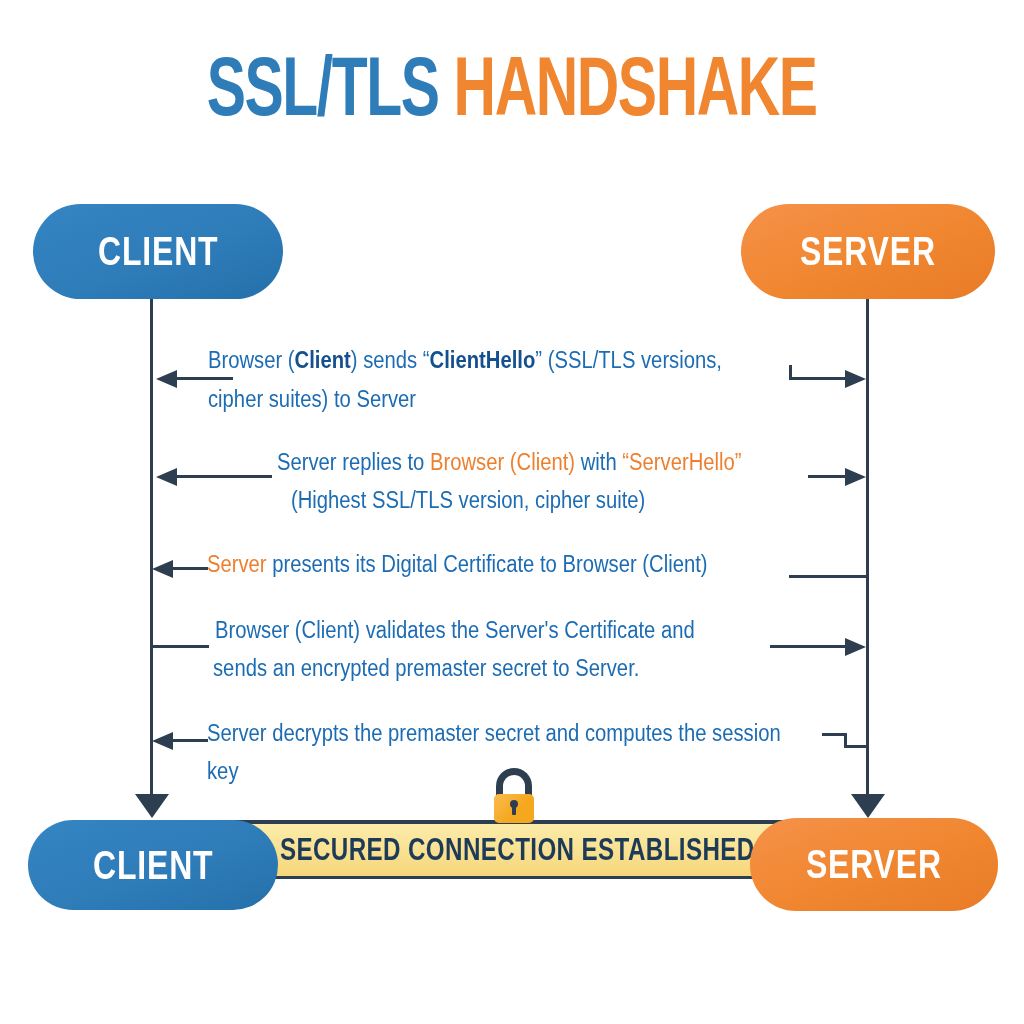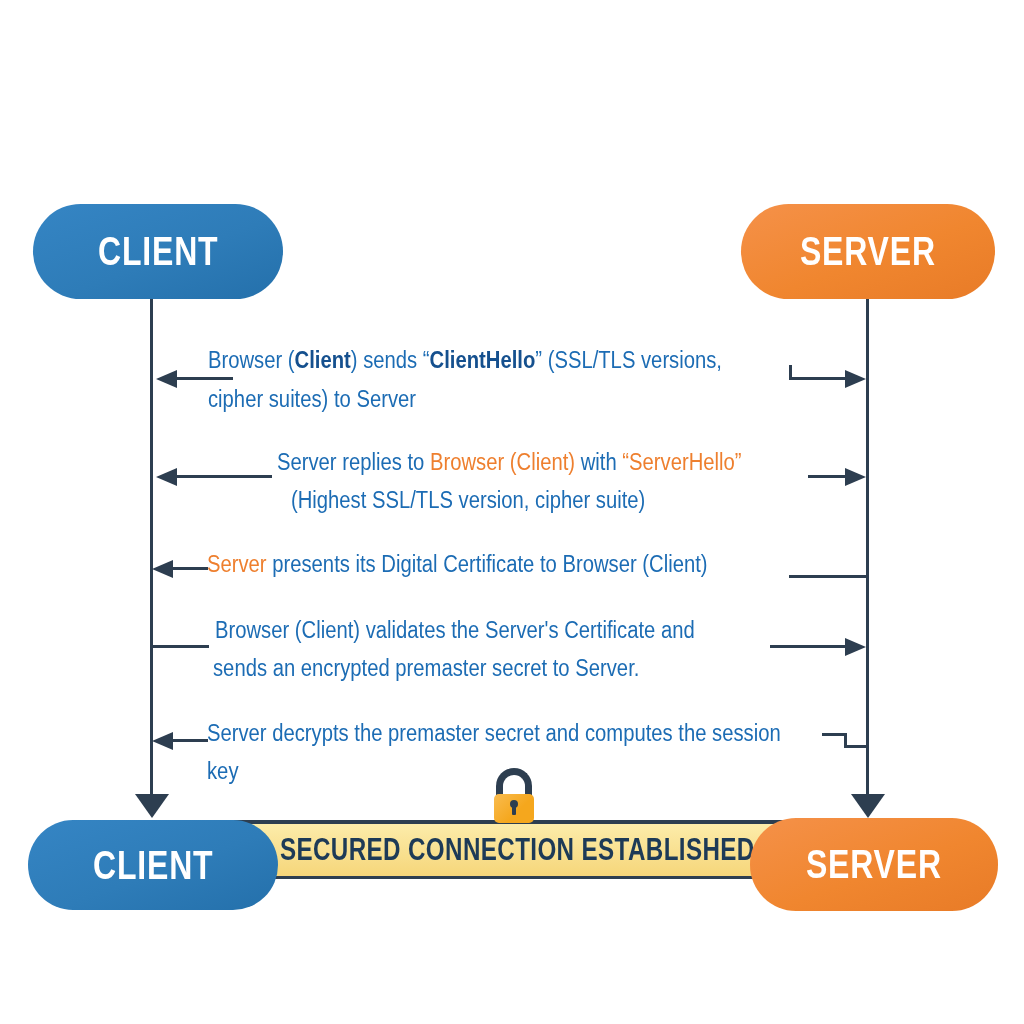--- a/index.html
+++ b/index.html
@@ -69,20 +69,27 @@
   .lock-keyhole:after{
     content:"";position:absolute;left:50%;top:6px;transform:translateX(-50%);
     width:4px;height:9px;background:var(--dark);border-radius:1px;
   }
 </style>
 </head>
 <body>
 
 <div id="stage">
 
+  <div class="title">
+    <span class="title-inner">
+      <span class="t-blue">SSL/TLS</span>
+      <span> </span>
+      <span class="t-orange">HANDSHAKE</span>
+    </span>
+  </div>
 
   <div class="pill pill-blue" style="left:33px;top:204px;width:250px;height:95px;">
     <span class="pill-inner">CLIENT</span>
   </div>
   <div class="pill pill-orange" style="left:741px;top:204px;width:254px;height:95px;">
     <span class="pill-inner">SERVER</span>
   </div>
 
   <div class="vline" style="left:150px;top:299px;height:497px;"></div>
   <div class="vline" style="left:866px;top:299px;height:497px;"></div>

